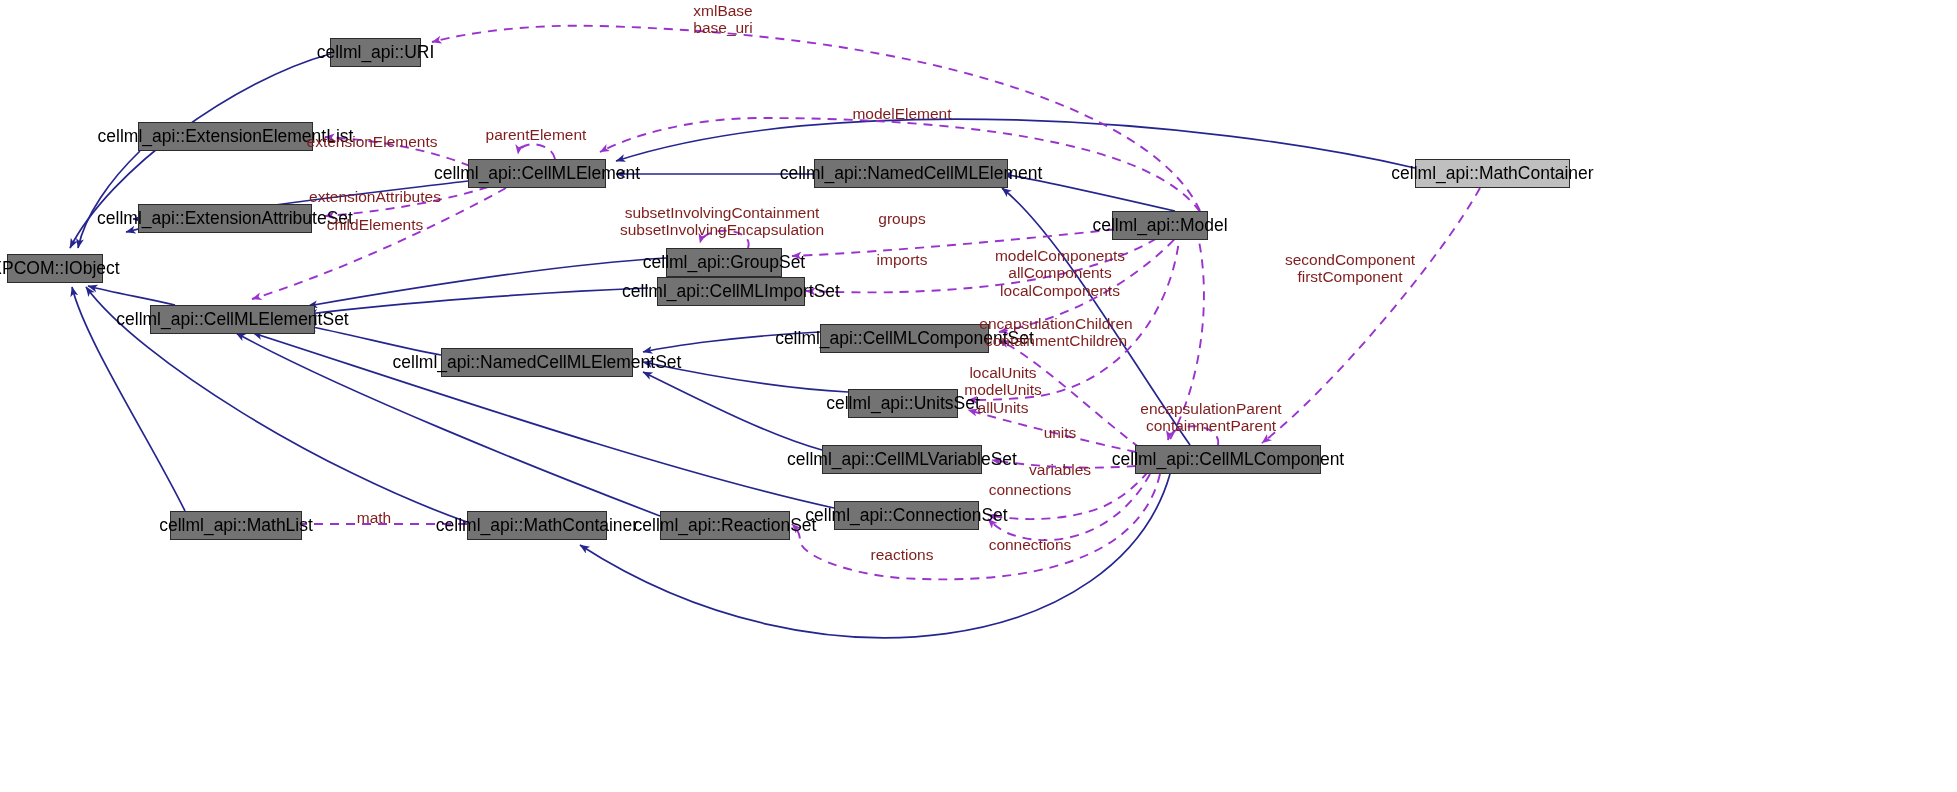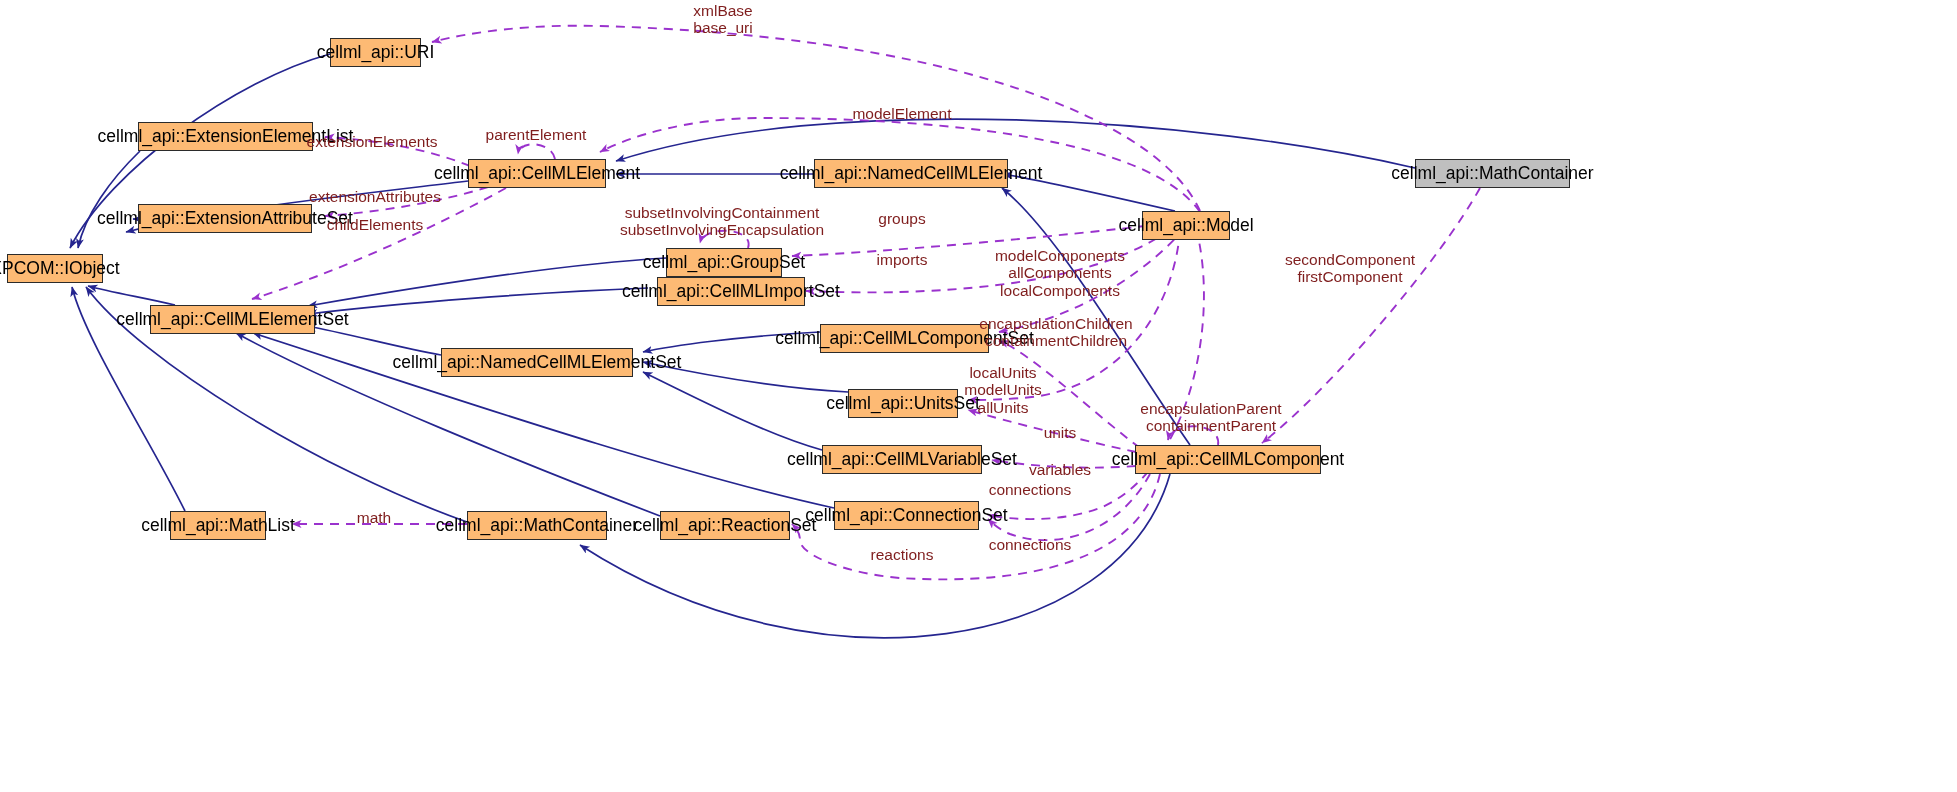--- a/index.html
+++ b/index.html
@@ -20,21 +20,21 @@
     position: absolute;
     left: 0;
     top: 0;
     width: 1957px;
     height: 792px;
   }
   .node {
     position: absolute;
     box-sizing: border-box;
     border: 1.6px solid #2b2b2b;
-    background: #fdba74;
+    background: #737373;
     color: #000000;
     font-size: 17.5px;
     line-height: 1;
     white-space: nowrap;
     display: flex;
     align-items: center;
     justify-content: center;
     padding: 0 9px;
     height: 29px;
   }
@@ -164,32 +164,32 @@
     </g>
   </svg>
 
   <div id="nodes-layer">
       <div class="node" style="left: 7px; top: 254px; width: 96px;">XPCOM::IObject</div>
       <div class="node" style="left: 330px; top: 38px; width: 91px;">cellml_api::URI</div>
       <div class="node" style="left: 138px; top: 122px; width: 175px;">cellml_api::ExtensionElementList</div>
       <div class="node" style="left: 138px; top: 204px; width: 174px;">cellml_api::ExtensionAttributeSet</div>
       <div class="node" style="left: 468px; top: 159px; width: 138px;">cellml_api::CellMLElement</div>
       <div class="node" style="left: 814px; top: 159px; width: 194px;">cellml_api::NamedCellMLElement</div>
-      <div class="node" style="left: 1142px; top: 211px; width: 88px;">cellml_api::Model</div>
+      <div class="node" style="left: 1112px; top: 211px; width: 96px;">cellml_api::Model</div>
       <div class="node highlight" style="left: 1415px; top: 159px; width: 155px;">cellml_api::MathContainer</div>
       <div class="node" style="left: 150px; top: 305px; width: 165px;">cellml_api::CellMLElementSet</div>
       <div class="node" style="left: 666px; top: 248px; width: 116px;">cellml_api::GroupSet</div>
       <div class="node" style="left: 648px; top: 277px; width: 148px; margin-left: 9px;">cellml_api::CellMLImportSet</div>
       <div class="node" style="left: 820px; top: 324px; width: 169px;">cellml_api::CellMLComponentSet</div>
       <div class="node" style="left: 441px; top: 348px; width: 192px;">cellml_api::NamedCellMLElementSet</div>
       <div class="node" style="left: 848px; top: 389px; width: 110px;">cellml_api::UnitsSet</div>
       <div class="node" style="left: 822px; top: 445px; width: 160px;">cellml_api::CellMLVariableSet</div>
       <div class="node" style="left: 1135px; top: 445px; width: 186px;">cellml_api::CellMLComponent</div>
       <div class="node" style="left: 834px; top: 501px; width: 145px;">cellml_api::ConnectionSet</div>
-      <div class="node" style="left: 170px; top: 511px; width: 96px;">cellml_api::MathList</div>
+      <div class="node" style="left: 170px; top: 511px; width: 132px;">cellml_api::MathList</div>
       <div class="node" style="left: 467px; top: 511px; width: 140px;">cellml_api::MathContainer</div>
       <div class="node" style="left: 660px; top: 511px; width: 130px;">cellml_api::ReactionSet</div>
     </div>
 
   <div id="labels-layer">
       <div class="edge-label" style="left: 723px; top: 2px;">
         <div>xmlBase</div>
         <div>base_uri</div>
       </div>
       <div class="edge-label" style="left: 902px; top: 105px;">

